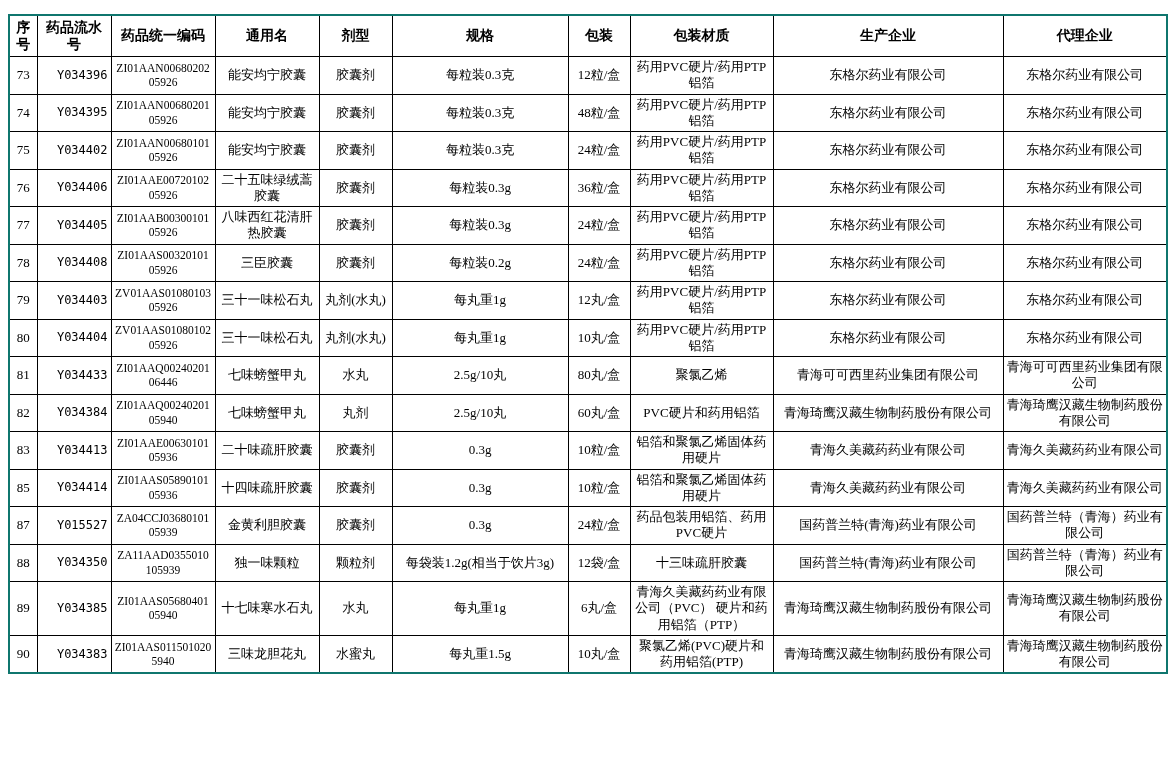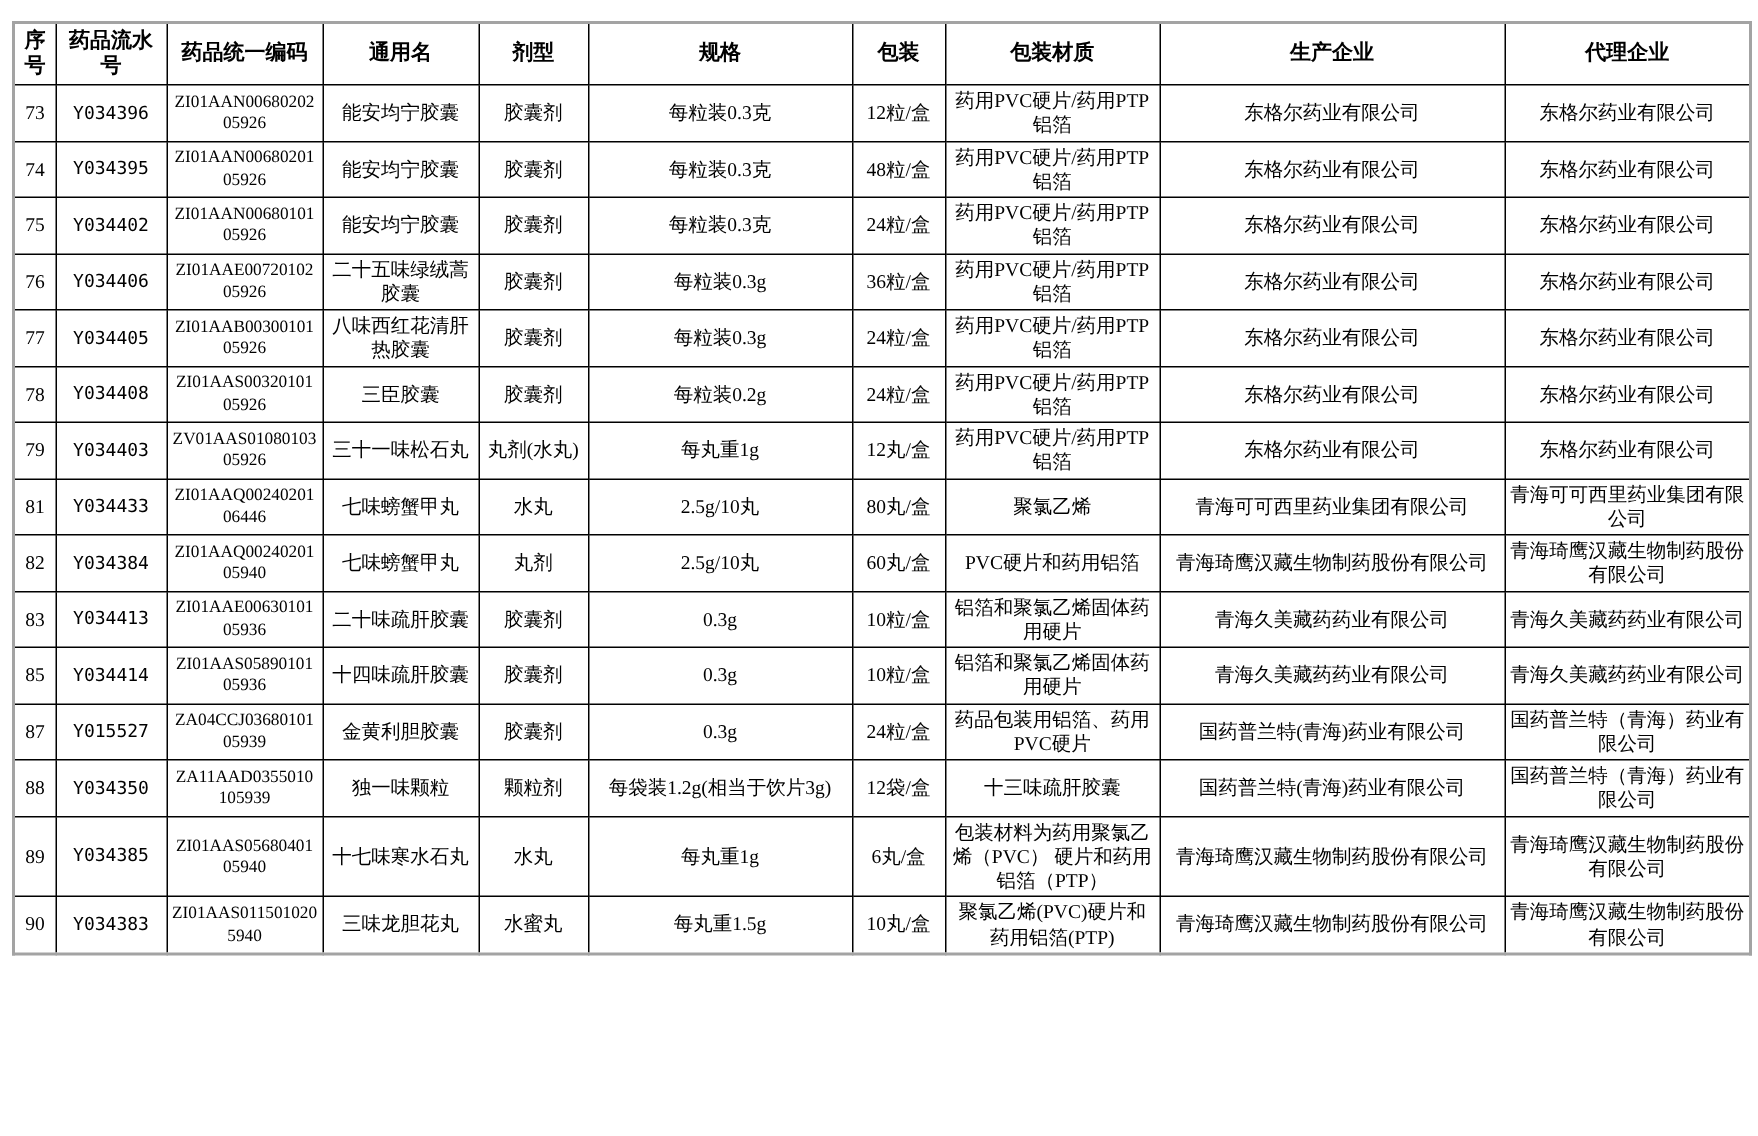--- a/index.html
+++ b/index.html
@@ -12,21 +12,21 @@
     height: 757px;
     overflow: hidden;
     font-family: "Liberation Serif", "DejaVu Serif", serif;
     color: #000000;
   }
   table.drug-table {
     border-collapse: collapse;
     table-layout: fixed;
     width: 1158px;
     margin: 14px 0 0 8px;
-    border: 2px solid #a3a3a3;
+    border: 2px solid #0f766e;
   }
   .drug-table th, .drug-table td {
     border: 1px solid #000000;
     text-align: center;
     vertical-align: middle;
     padding: 2px 3px;
     font-size: 13px;
     line-height: 1.25;
     word-break: break-all;
     overflow: hidden;
@@ -39,20 +39,21 @@
   .drug-table td {
     height: 32px;
   }
   .drug-table td.cell-code {
     font-family: Liberation Serif, serif;
     font-size: 11.5px;
   }
   .drug-table td.cell-serial {
     font-family: "DejaVu Sans Mono", monospace;
     font-size: 12px;
+    text-align: right;
   }
   col.c0 { width: 28px; }
   col.c1 { width: 74px; }
   col.c2 { width: 104px; }
   col.c3 { width: 104px; }
   col.c4 { width: 73px; }
   col.c5 { width: 176px; }
   col.c6 { width: 62px; }
   col.c7 { width: 143px; }
   col.c8 { width: 230px; }
@@ -167,20 +168,32 @@
         <td class="cell-code">ZV01AAS0108010305926</td>
         <td class="cell-generic-name">三十一味松石丸</td>
         <td class="cell-dosage-form">丸剂(水丸)</td>
         <td class="cell-spec">每丸重1g</td>
         <td class="cell-package">12丸/盒</td>
         <td class="cell-material">药用PVC硬片/药用PTP铝箔</td>
         <td class="cell-manufacturer">东格尔药业有限公司</td>
         <td class="cell-agent">东格尔药业有限公司</td>
       </tr>
       <tr>
+        <td class="cell-seq">80</td>
+        <td class="cell-serial">Y034404</td>
+        <td class="cell-code">ZV01AAS0108010205926</td>
+        <td class="cell-generic-name">三十一味松石丸</td>
+        <td class="cell-dosage-form">丸剂(水丸)</td>
+        <td class="cell-spec">每丸重1g</td>
+        <td class="cell-package">10丸/盒</td>
+        <td class="cell-material">药用PVC硬片/药用PTP铝箔</td>
+        <td class="cell-manufacturer">东格尔药业有限公司</td>
+        <td class="cell-agent">东格尔药业有限公司</td>
+      </tr>
+      <tr>
         <td class="cell-seq">81</td>
         <td class="cell-serial">Y034433</td>
         <td class="cell-code">ZI01AAQ0024020106446</td>
         <td class="cell-generic-name">七味螃蟹甲丸</td>
         <td class="cell-dosage-form">水丸</td>
         <td class="cell-spec">2.5g/10丸</td>
         <td class="cell-package">80丸/盒</td>
         <td class="cell-material">聚氯乙烯</td>
         <td class="cell-manufacturer">青海可可西里药业集团有限公司</td>
         <td class="cell-agent">青海可可西里药业集团有限公司</td>
@@ -246,21 +259,21 @@
         <td class="cell-agent">国药普兰特（青海）药业有限公司</td>
       </tr>
       <tr>
         <td class="cell-seq">89</td>
         <td class="cell-serial">Y034385</td>
         <td class="cell-code">ZI01AAS0568040105940</td>
         <td class="cell-generic-name">十七味寒水石丸</td>
         <td class="cell-dosage-form">水丸</td>
         <td class="cell-spec">每丸重1g</td>
         <td class="cell-package">6丸/盒</td>
-        <td class="cell-material">包装材料为药用聚氯乙烯（PVC） 硬片和药用铝箔（PTP）</td>
+        <td class="cell-material">青海久美藏药药业有限公司（PVC） 硬片和药用铝箔（PTP）</td>
         <td class="cell-manufacturer">青海琦鹰汉藏生物制药股份有限公司</td>
         <td class="cell-agent">青海琦鹰汉藏生物制药股份有限公司</td>
       </tr>
       <tr>
         <td class="cell-seq">90</td>
         <td class="cell-serial">Y034383</td>
         <td class="cell-code">ZI01AAS0115010205940</td>
         <td class="cell-generic-name">三味龙胆花丸</td>
         <td class="cell-dosage-form">水蜜丸</td>
         <td class="cell-spec">每丸重1.5g</td>

